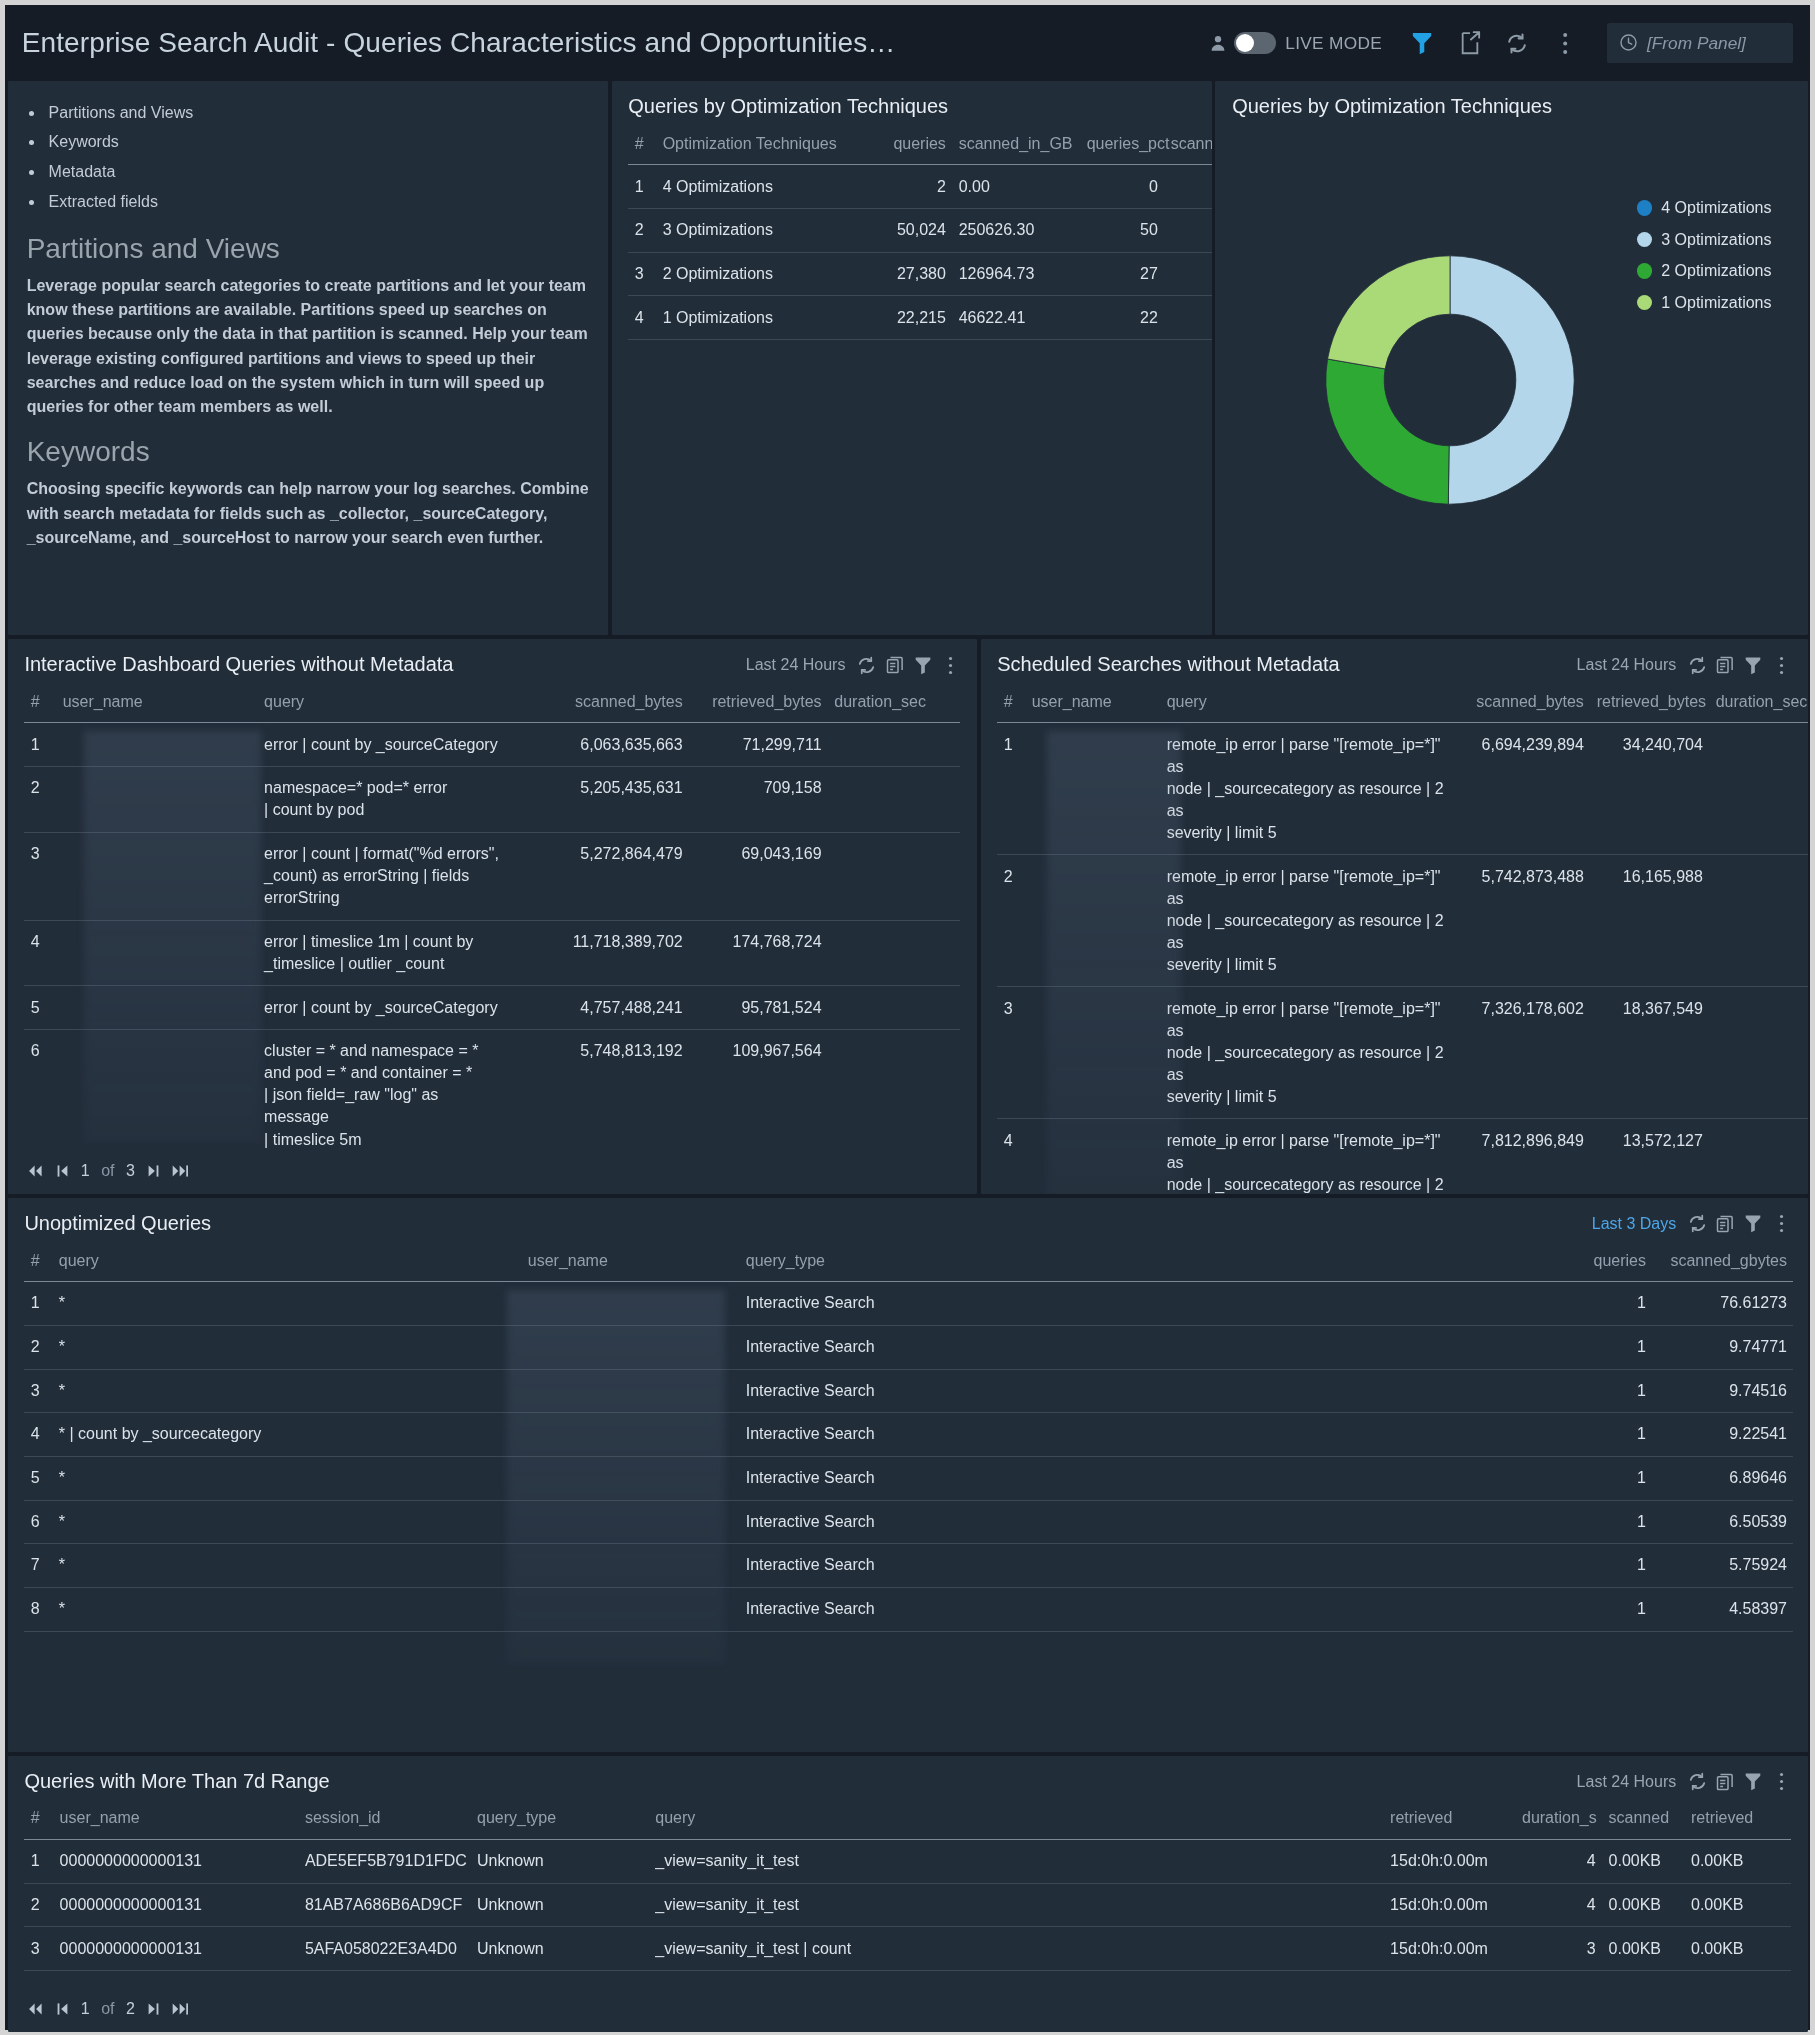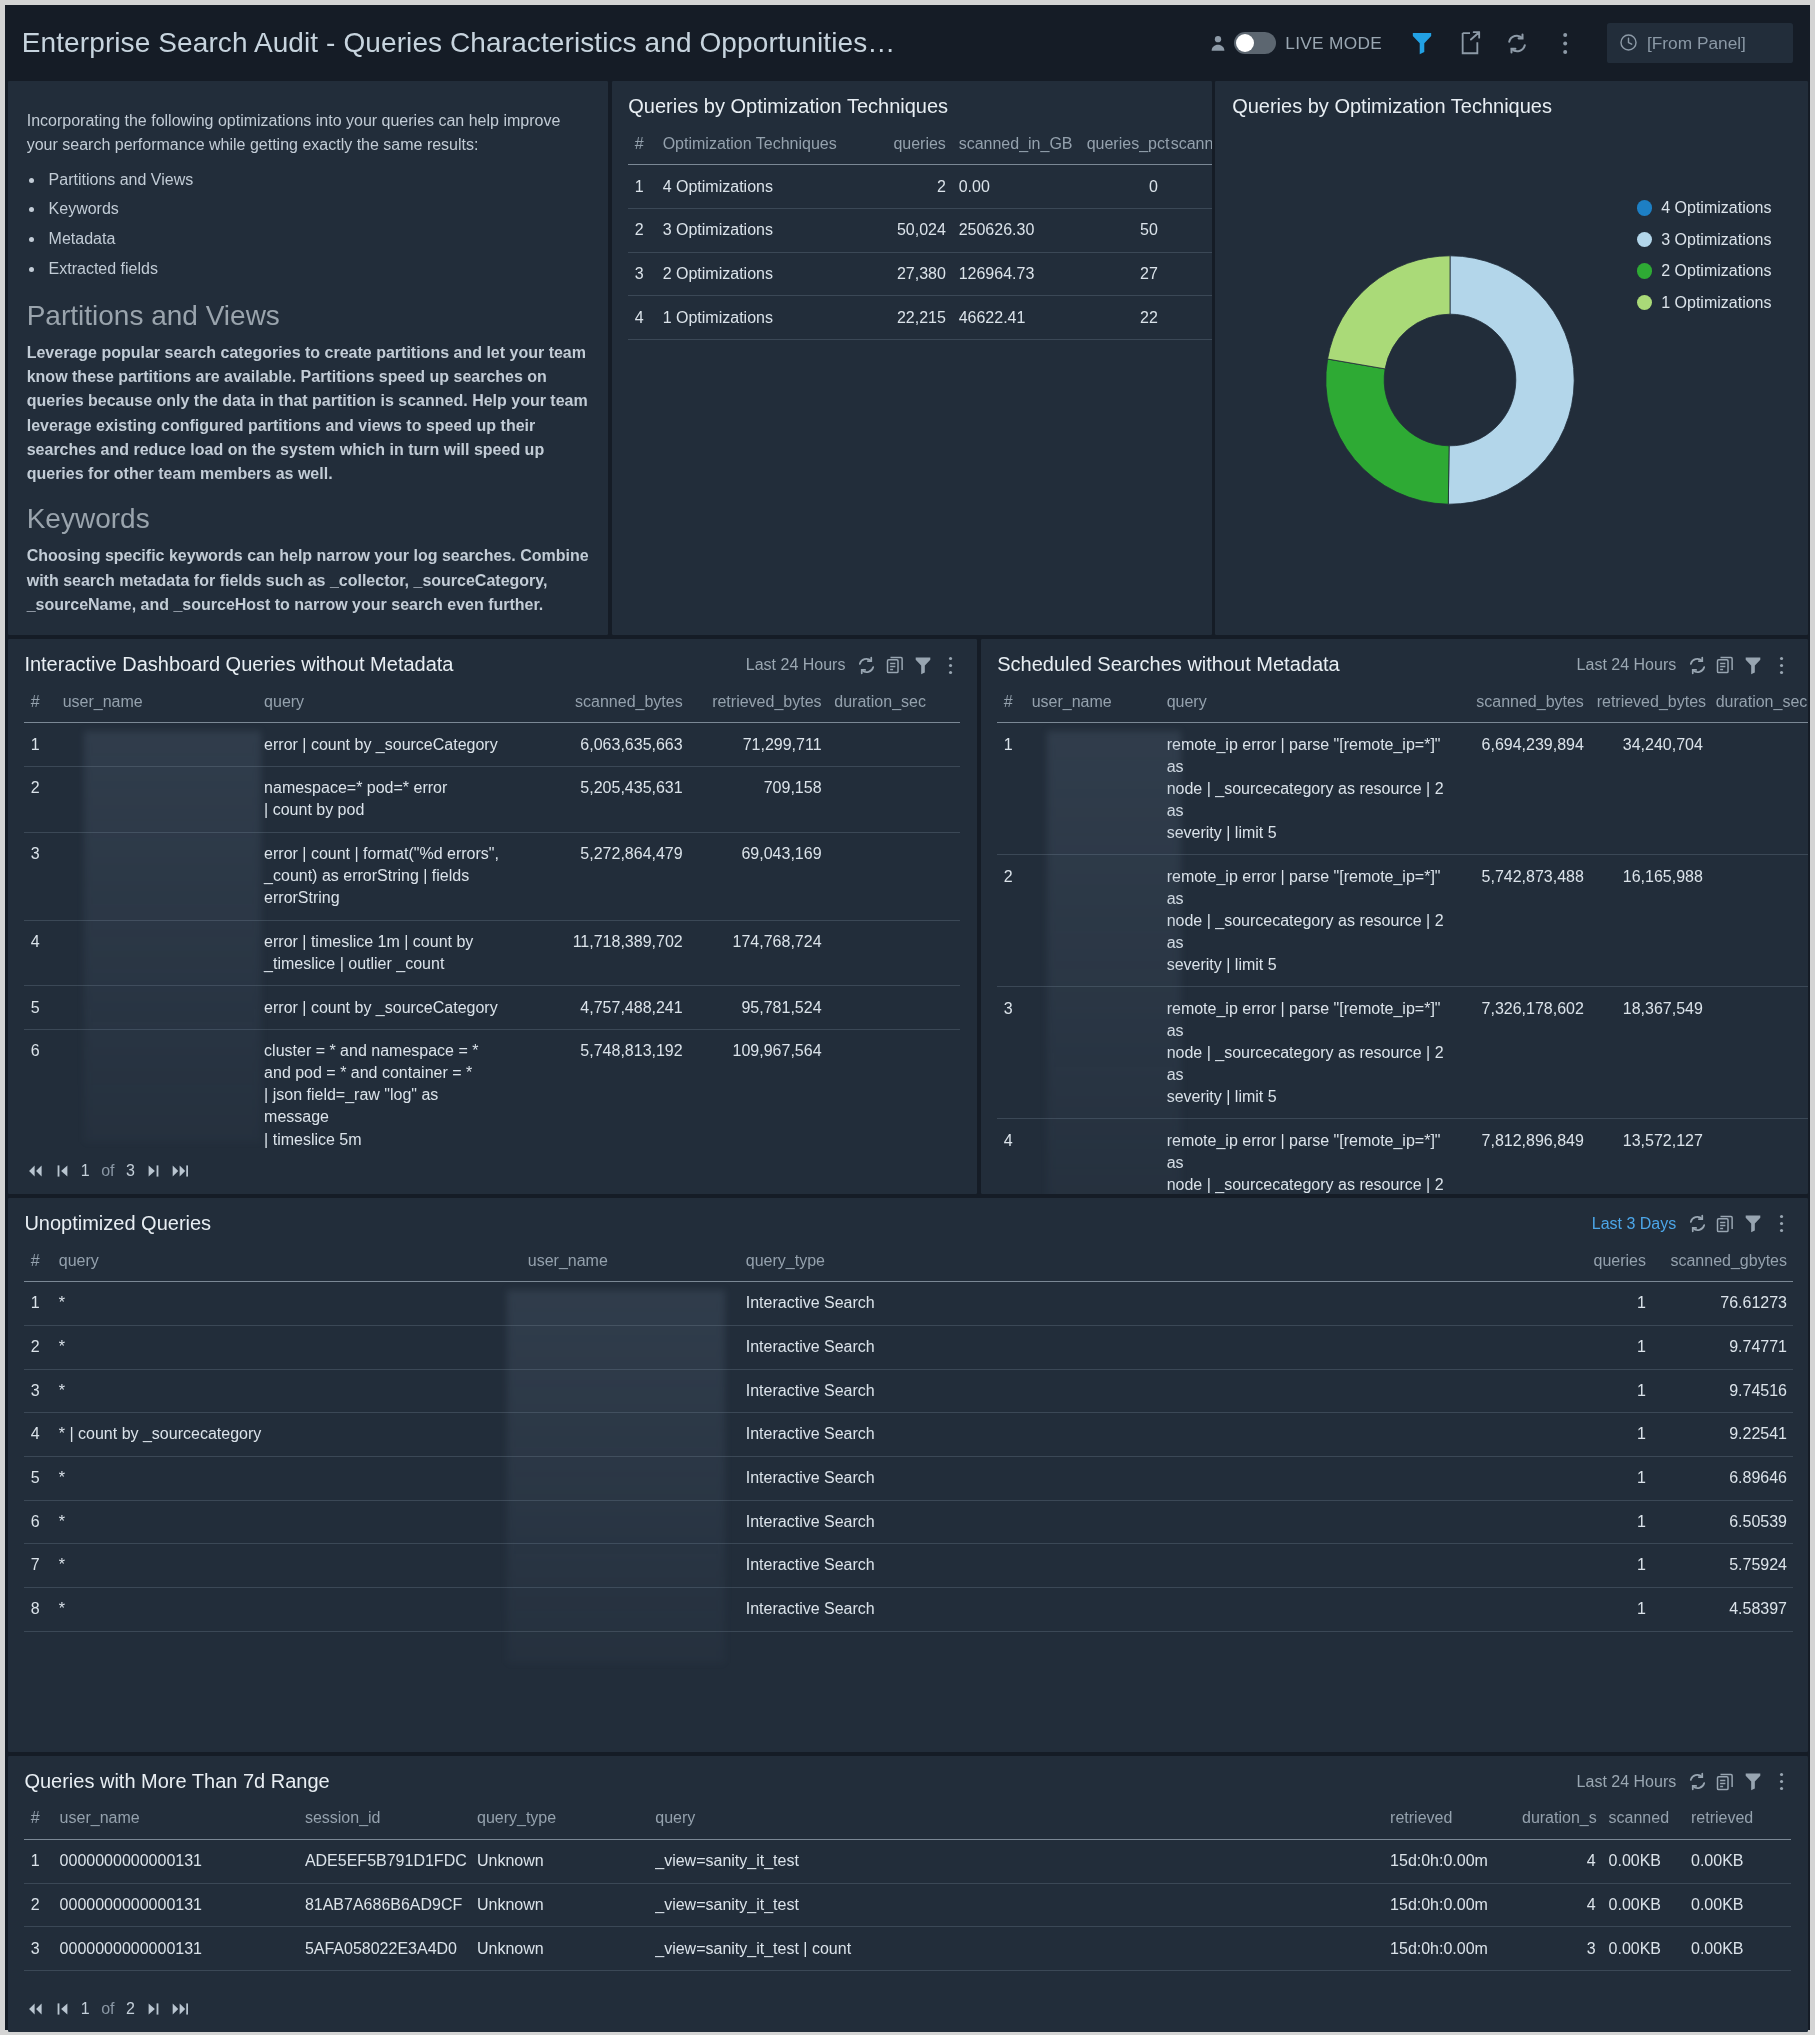--- a/index.html
+++ b/index.html
@@ -60,20 +60,21 @@
     margin-right: 11.6px;
   }
   .time-picker {
     margin-left: 13px;
     height: 40px; width: 186px;
     background: #222d3a;
     border-radius: 2.6px;
     display: flex; align-items: center;
     padding: 0 11.6px;
     gap: 9px;
+    font-style: italic;
   }
   .time-picker .tp-text { font-size: 17.3px; color: #8b99a6; white-space: nowrap; }
 
   
   .body { flex: 1; display: flex; flex-direction: column; gap: 3.9px; padding: 0 2.6px 2.6px 2.6px; }
   .row { display: flex; gap: 3.9px; }
 
   .panel {
     background: #222d3a;
     border-radius: 1.3px;
@@ -202,21 +203,20 @@
       </div>
     </div>
   </div>
 
   <div class="body">
 
     <div class="row" style="height:554px;">
 
       <div class="panel" style="width:600px;">
         <div class="textpanel-body">
-          <div class="tp-p" style="margin-top:16.7px;">Incorporating the following optimizations into your queries can help improve your search performance while getting exactly the same results:</div>
           <ul class="tp-list">
             <li>Partitions and Views</li>
             <li>Keywords</li>
             <li>Metadata</li>
             <li>Extracted fields</li>
           </ul>
           <div class="tp-h2">Partitions and Views</div>
           <div class="tp-body-text">Leverage popular search categories to create partitions and let your team know these partitions are available. Partitions speed up searches on queries because only the data in that partition is scanned. Help your team leverage existing configured partitions and views to speed up their searches and reduce load on the system which in turn will speed up queries for other team members as well.</div>
           <div class="tp-h2">Keywords</div>
           <div class="tp-body-text">Choosing specific keywords can help narrow your log searches. Combine with search metadata for fields such as _collector, _sourceCategory, _sourceName, and _sourceHost to narrow your search even further.</div>

